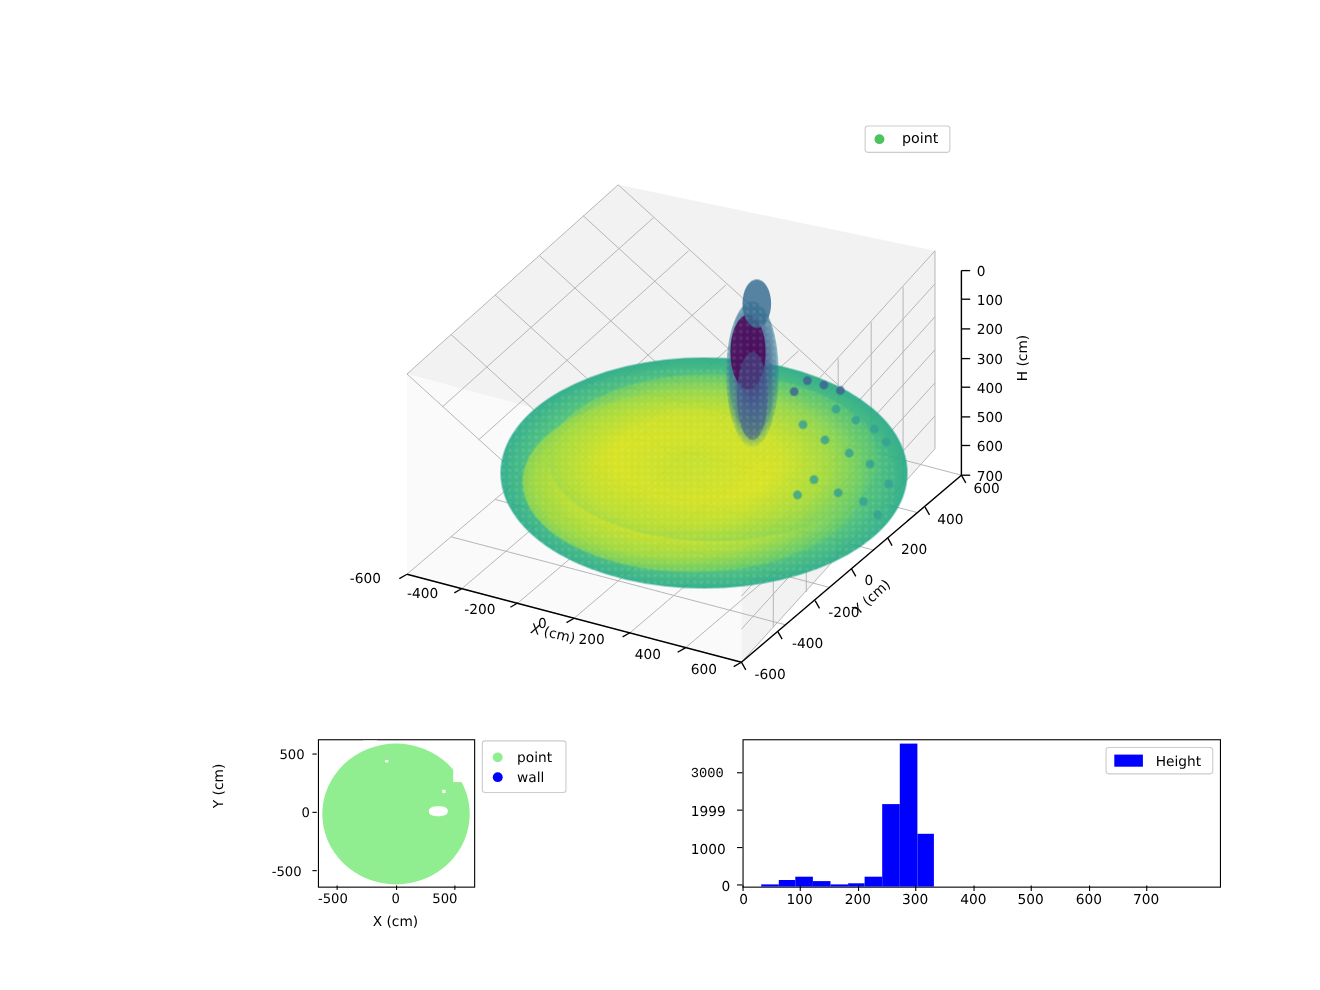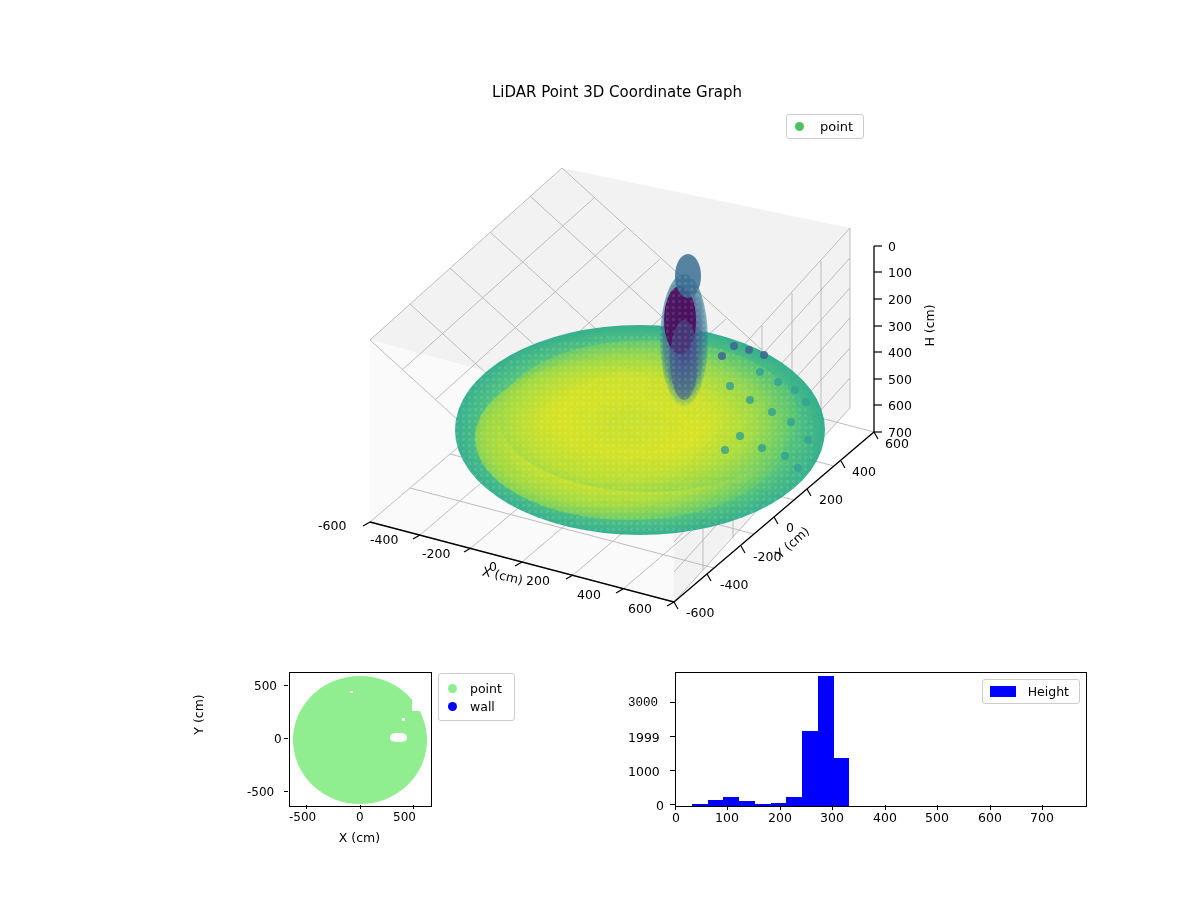--- a/index.html
+++ b/index.html
@@ -67,41 +67,38 @@
   .legend2d .row{display:flex;align-items:center;gap:13px;height:18px;}
 
   
   .hist-wrap{position:absolute;left:600px;top:645px;width:500px;height:215px;}
   .titlehist{
     position:absolute;left:75px;top:1px;width:410px;text-align:center;
     font-size:14.5px;color:#000;
   }
   .axhist{
     position:absolute;left:75px;top:27px;width:410px;height:133px;
-    border:1.1px solid #000;background:#fff;
+    border:1.1px solid #000;background:#fff;padding-left:23px;
   }
   .bars{position:absolute;left:0;bottom:0;width:100%;height:100%;}
   .bar{position:absolute;bottom:0;background:#0000ff;}
   .ytickh,.xtickh{position:absolute;font-size:12.5px;color:#000;white-space:nowrap;}
   .legendhist{
     position:absolute;right:6px;top:6px;
     border:1px solid #cccccc;border-radius:3px;background:#fff;
     padding:4px 10px 4px 7px;display:flex;align-items:center;gap:12px;
     font-size:12.5px;
   }
   .patch{width:26px;height:11px;background:#0000ff;display:inline-block;}
 </style>
 </head>
 <body>
 
 <div class="fig">
 
-  <div class="title3d">
-    <span>LiDAR Point 3D Coordinate Graph</span>
-  </div>
 
   <div class="legend3d">
     <span class="dot" style="background:#4cc35e"></span>
     <span>point</span>
   </div>
 
   <div class="ax3d">
     <svg width="600" height="480" viewBox="0 0 600 480">
       <defs>
         <radialGradient id="cloudOuter" cx="50%" cy="50%" r="50%">

